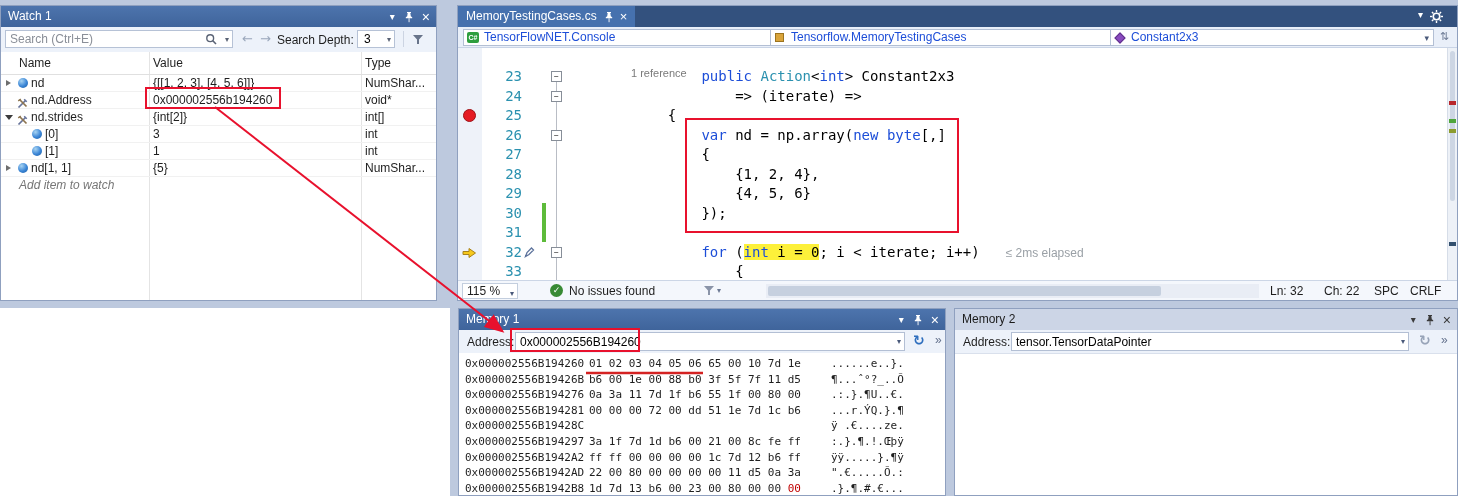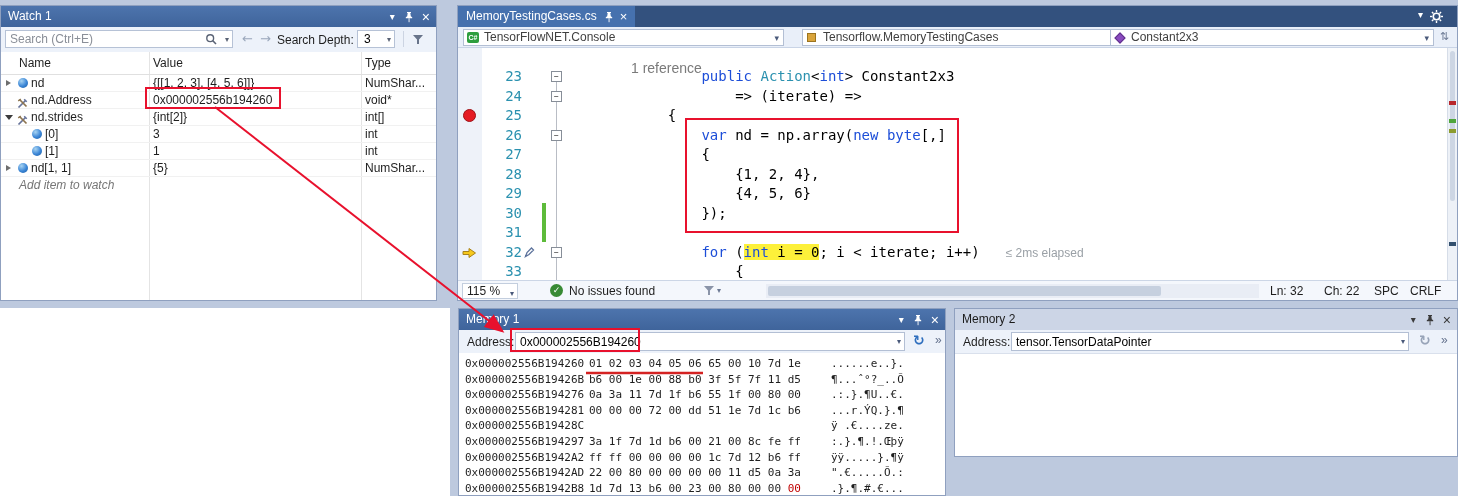--- a/index.html
+++ b/index.html
@@ -46,27 +46,27 @@
   .tab{position:absolute;left:0;top:0;height:21px;background:#4671ae;color:#fff;font-size:12px;line-height:21px;padding:0 8px;display:flex;align-items:center;gap:7px}
   .tab-x{font-size:13px}
   .ts-dd{position:absolute;right:34px;top:3px;color:#fff;font-size:10px;font-family:"DejaVu Sans",sans-serif}
   .ts-gear{position:absolute;right:14px;top:4px}
   .navbar{position:absolute;top:21px;left:0;right:0;height:21px;background:#e9eff9;border-bottom:1px solid #c9d4e6;box-sizing:border-box}
   .nav-combo{position:absolute;top:2px;height:17px;background:#fff;border:1px solid #b3bfd4;box-sizing:border-box}
   .nc-icon{position:absolute}
   .proj-icon{left:3px;top:2px;width:12px;height:11px;background:#2e9e3e;color:#fff;font:bold 7px/11px "Liberation Sans",sans-serif;text-align:center;border-radius:2px}
   .class-icon{left:4px;top:3px;width:9px;height:9px;background:#d9a43b;border:1px solid #9c741f;box-sizing:border-box}
   .method-icon{left:5px;top:4px;width:8px;height:8px;background:#8a4bbf;border:1px solid #5f2f8a;transform:rotate(45deg);box-sizing:border-box}
-  .nc-text{position:absolute;left:20px;top:0;line-height:15px;font-size:12px;color:#404040;white-space:nowrap}
+  .nc-text{position:absolute;left:20px;top:0;line-height:15px;font-size:12px;color:#1d4ed8;white-space:nowrap}
   .nc-dd{position:absolute;right:4px;top:3px;font-size:9px;color:#49597a;font-family:"DejaVu Sans",sans-serif}
   .nb-right{position:absolute;right:8px;top:3px;color:#6c7a94;font-size:11px;font-family:"DejaVu Sans",sans-serif}
   .code-area{position:absolute;left:0;top:42px;right:10px;bottom:20px;background:#fff;overflow:hidden}
   .glyph-margin{position:absolute;left:0;top:0;width:24px;bottom:0;background:#eef2f9}
   .outline-line{position:absolute;left:98px;top:24px;bottom:0;width:1px;background:#b9bdc5}
-  .codelens{position:absolute;left:173px;top:12px;font-size:14px;color:#7a7a7a}
+  .codelens{position:absolute;left:173px;top:19px;font-size:11px;color:#7a7a7a}
   .ln-num{position:absolute;left:24px;width:40px;text-align:right;height:20px;font:14px/19.5px "DejaVu Sans Mono",monospace;color:#2b91af}
   .code-line{position:absolute;left:117px;height:20px;font:14px/19.5px "DejaVu Sans Mono",monospace;color:#000;white-space:pre}
   .tk-k{color:#1d4ed8}.tk-t{color:#2b91af}.tk-p{color:#000}
   .hl{background:#fdf03a}
   .perftip{font:12px "Liberation Sans",sans-serif;color:#9aa0a6;margin-left:26px}
   .ol-box{position:absolute;left:93px;width:11px;height:11px;box-sizing:border-box;background:#fff;border:1px solid #878e98;color:#333;font:8px/9px "DejaVu Sans Mono",monospace;text-align:center}
   .bp-dot{position:absolute;left:5px;width:13px;height:13px;border-radius:50%;background:#e51b23;border:1px solid #9e1116;box-sizing:border-box}
   .cur-arrow{position:absolute;left:4px}
   .pencil{position:absolute;left:66px}
   .change-bar{position:absolute;left:84px;width:4px;top:155px;height:39px;background:#5dbb3a}
@@ -79,21 +79,21 @@
   .zc-dd{position:absolute;right:3px;top:3px;font-size:8px;color:#49597a;font-family:"DejaVu Sans",sans-serif}
   .health-dot{position:absolute;left:92px;top:3px;width:13px;height:13px;border-radius:50%;background:#388a34;color:#fff;font-size:9px;line-height:13px;text-align:center;font-family:"DejaVu Sans",sans-serif}
   .issues{position:absolute;left:111px;top:3px}
   .st-funnel{position:absolute;left:246px;top:5px}
   .stf-dd{position:absolute;left:259px;top:5px;font-size:8px;color:#6c7a94;font-family:"DejaVu Sans",sans-serif}
   .hscroll{position:absolute;left:308px;top:3px;width:493px;height:14px;background:#e9edf5}
   .hthumb{position:absolute;left:2px;top:2px;width:393px;height:10px;background:#c6d0df;border-radius:2px}
   .st-lbl{position:absolute;top:3px;white-space:nowrap}
   
   #mem1{left:458px;top:308px;width:488px;height:188px}
-  #mem2{left:954px;top:308px;width:504px;height:149px}
+  #mem2{left:954px;top:308px;width:504px;height:188px}
   .m-toolbar{position:absolute;left:0;right:0;top:21px;height:23px;background:#edf2fa;border-bottom:1px solid #d9e0ec}
   .addr-label{position:absolute;left:8px;top:5px;font-size:12px;color:#1e1e1e}
   .addr-combo{position:absolute;top:2px;height:19px;background:#fff;border:1px solid #b3bfd4;box-sizing:border-box}
   .combo-input{position:absolute;left:0;top:0;right:14px;height:17px;border:0;outline:0;background:transparent;font:12px "Liberation Sans",sans-serif;padding:0 4px}
   .ac-dd{position:absolute;right:3px;top:4px;font-size:8px;color:#49597a;font-family:"DejaVu Sans",sans-serif}
   .refresh{position:absolute;top:2px;font-size:14px;font-weight:bold;font-family:"DejaVu Sans",sans-serif}
   .ovf{position:absolute;top:3px;color:#63718c;font-size:12px}
   .m-dump{position:absolute;left:0;right:0;top:44px;bottom:0;background:#fff;overflow:hidden;padding-top:3px}
   .m-row{position:relative;height:15.6px;font:11px/15.6px "DejaVu Sans Mono",monospace;color:#1e1e1e;white-space:pre}
   .m-addr{position:absolute;left:6px}
@@ -234,21 +234,21 @@
             <line x1="8.8" y1="3.2" x2="10.2" y2="1.8"></line>
           </g>
         </svg>
     </div>
     <div class="navbar">
       <div class="nav-combo" style="left:5px;width:321px">
         <span class="nc-icon proj-icon">C#</span>
         <span class="nc-text">TensorFlowNET.Console</span>
         <span class="nc-dd">▾</span>
       </div>
-      <div class="nav-combo" style="left:344px;width:380px">
+      <div class="nav-combo" style="left:312px;width:380px">
         <span class="nc-icon class-icon"></span>
         <span class="nc-text">Tensorflow.MemoryTestingCases</span>
         <span class="nc-dd">▾</span>
       </div>
       <div class="nav-combo" style="left:652px;width:324px">
         <span class="nc-icon method-icon"></span>
         <span class="nc-text">Constant2x3</span>
         <span class="nc-dd">▾</span>
       </div>
       <span class="nb-right">⇅</span>

